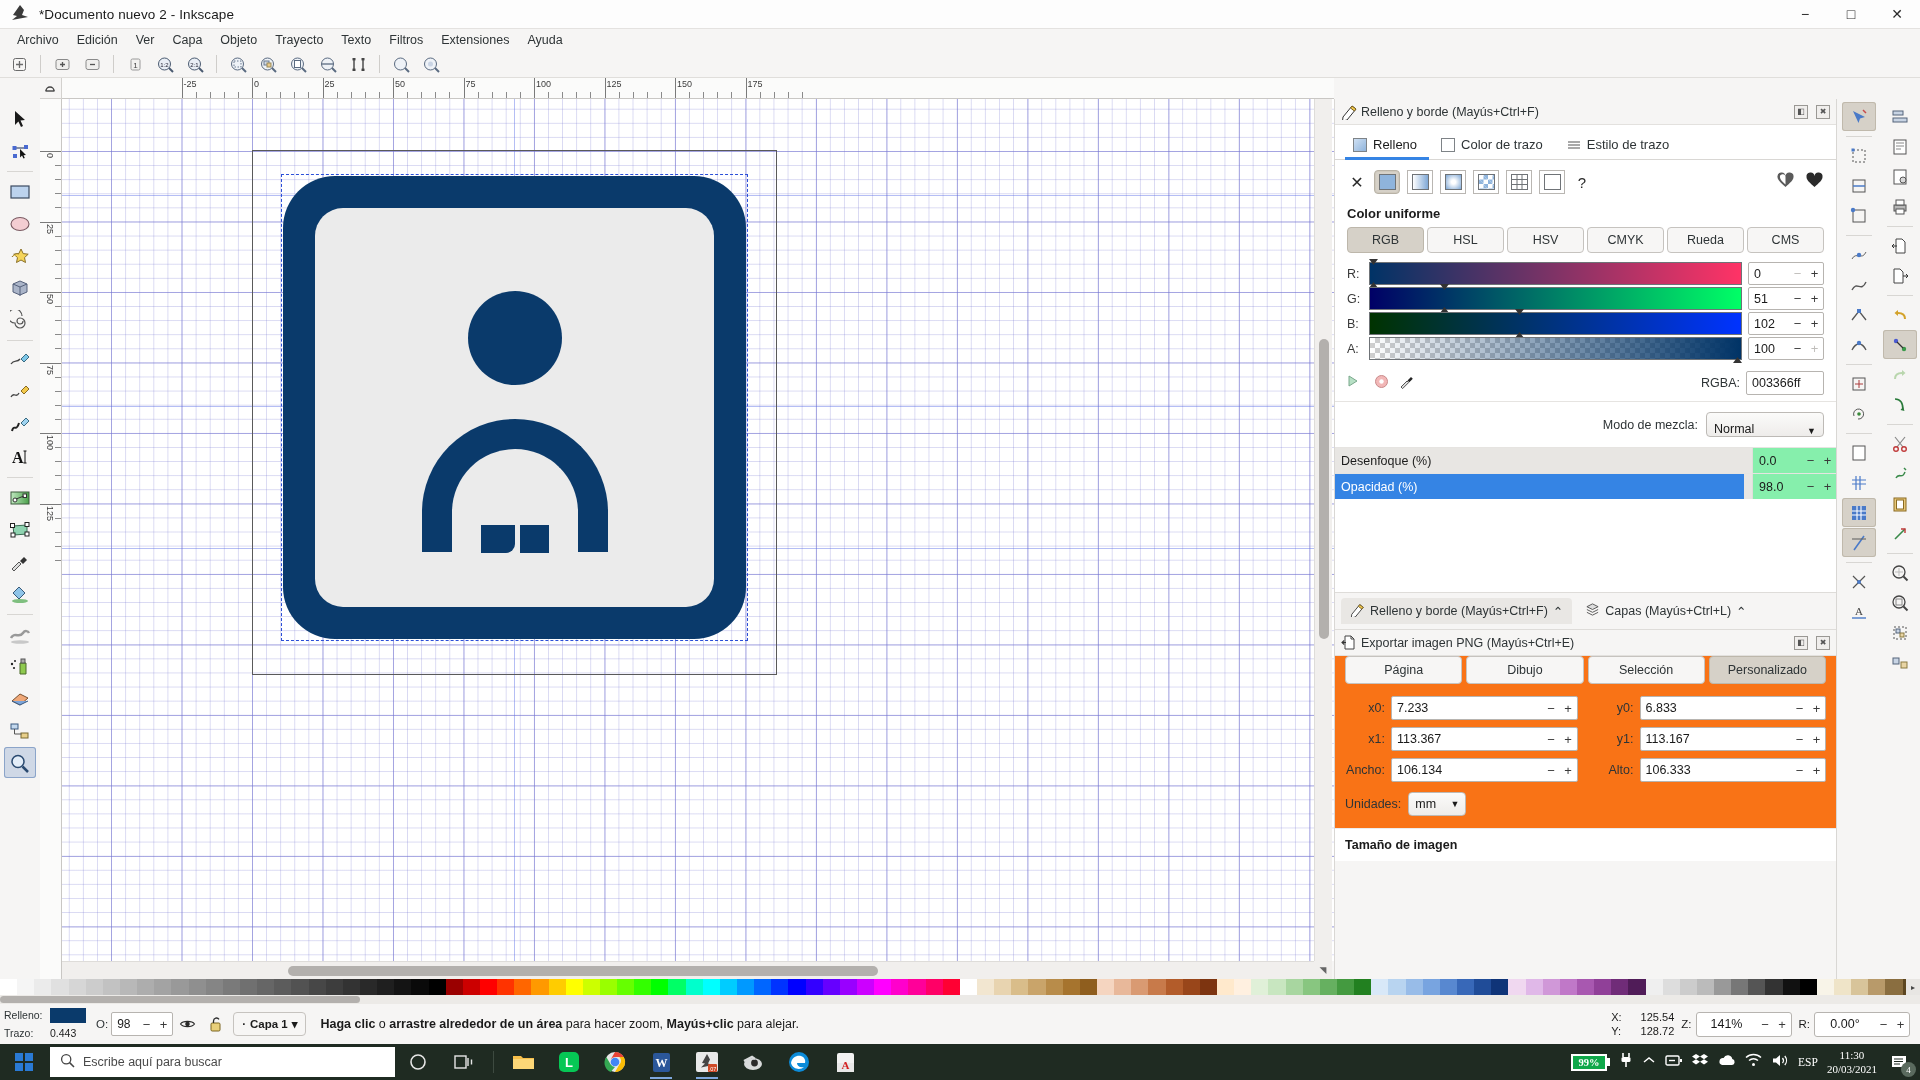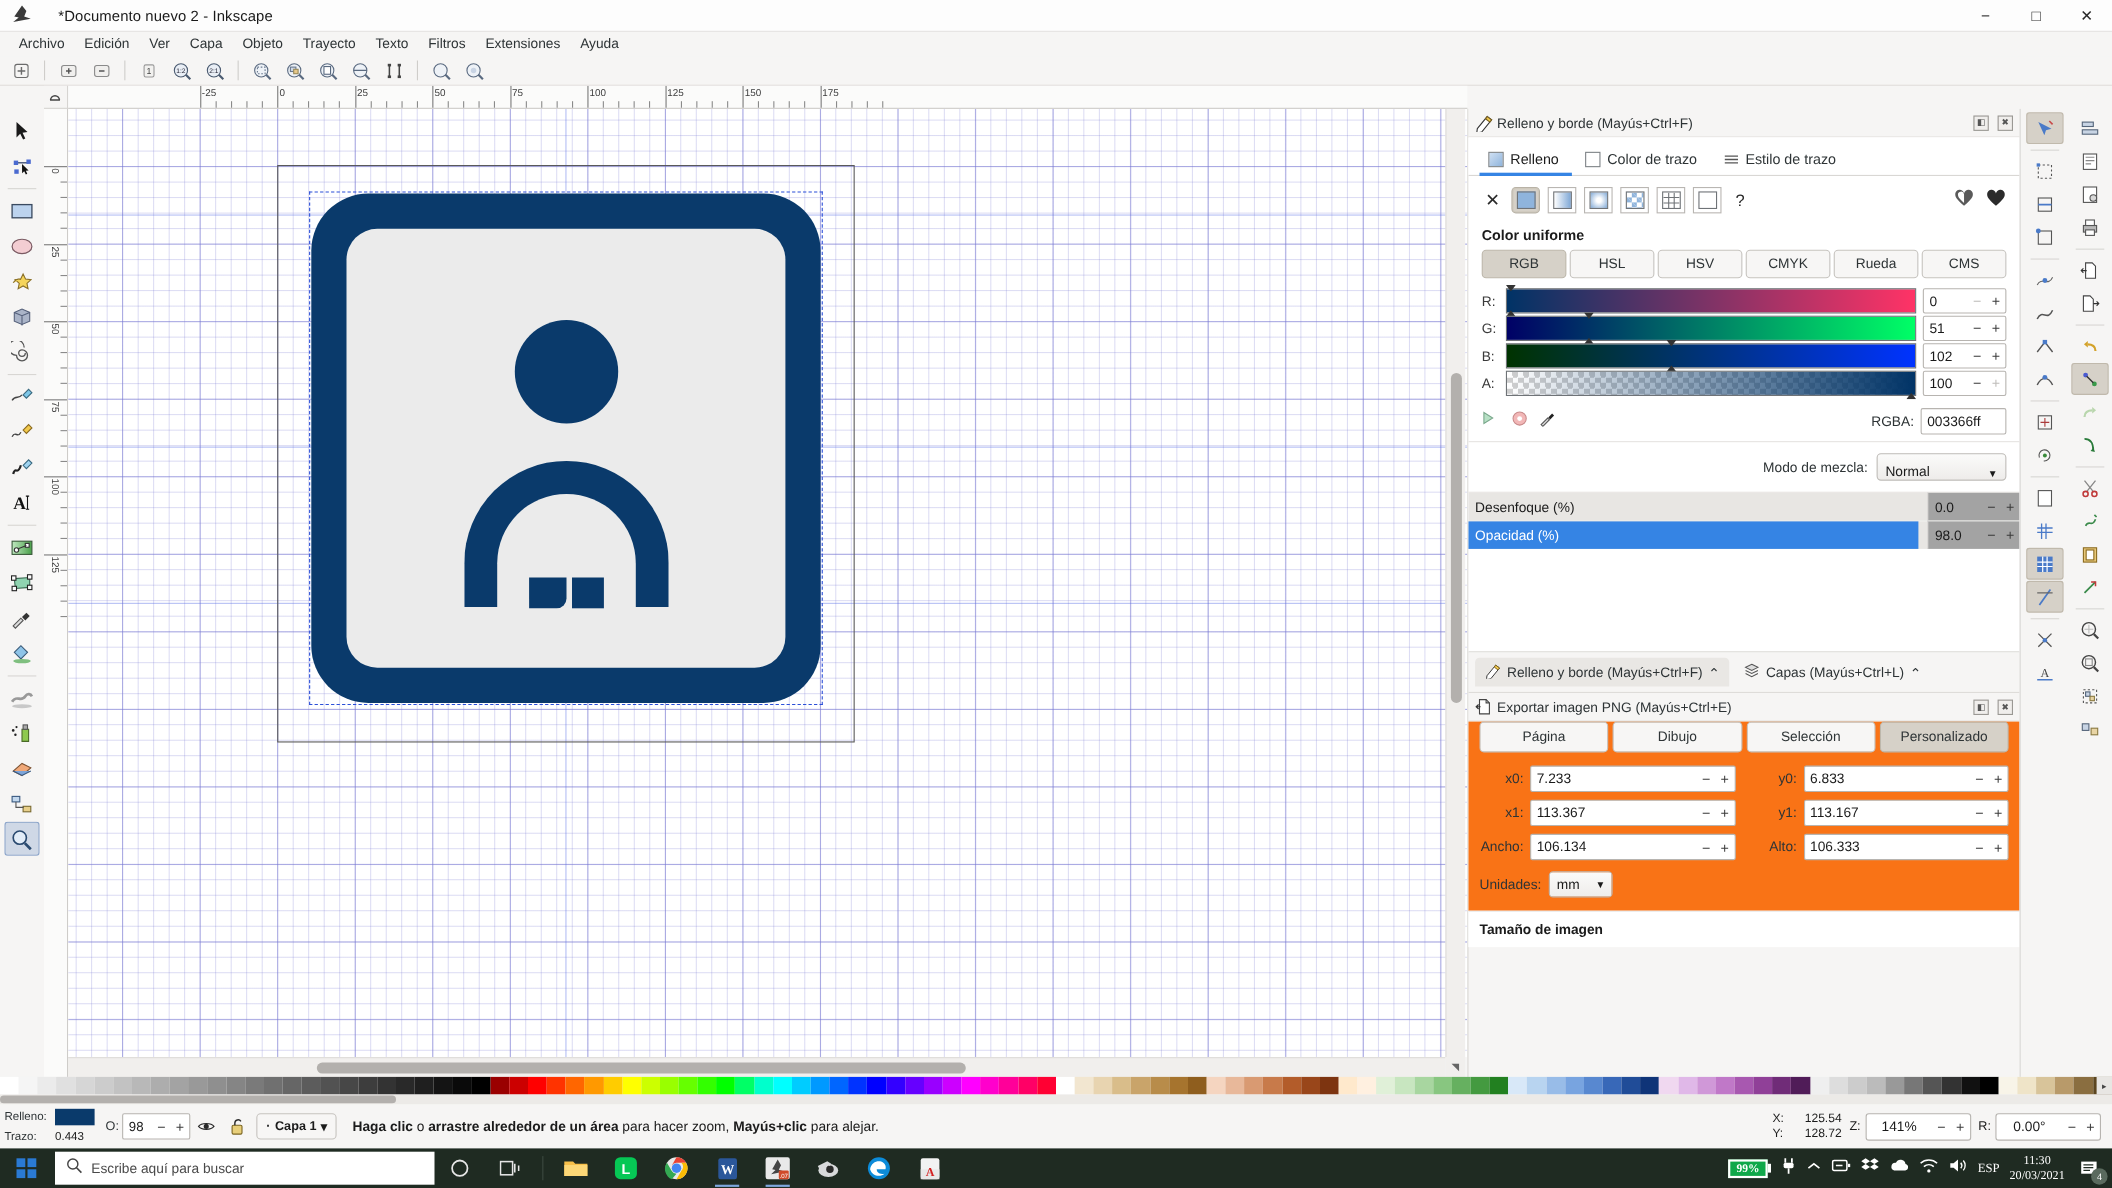--- a/index.html
+++ b/index.html
@@ -11,21 +11,21 @@
   #app { position: relative; width: 1920px; height: 1080px; }
 
   
   .titlebar {
     position: absolute; left:0; top:0; width:1920px; height:29px;
     background:#fdfdfd; display:flex; align-items:center;
     border-bottom:1px solid #e4e2e0;
   }
   .tb-icon { width:24px; height:20px; margin-left:9px; position:relative; }
   .tb-icon svg { display:block; }
-  .tb-title { font-size:13.5px; color:#1a1a1a; margin-left:20px; letter-spacing:0.1px;text-align:right; }
+  .tb-title { font-size:13.5px; color:#1a1a1a; margin-left:6px; letter-spacing:0.1px;text-align:right; }
   .tb-btns { margin-left:auto; display:flex; height:29px; }
   .tb-btn { width:46px; height:29px; display:flex; align-items:center; justify-content:center;
             font-size:14px; color:#2a2a2a; }
 
   
   .menubar {
     position:absolute; left:0; top:29px; width:1920px; height:22px;
     background:#f6f5f4; display:flex; align-items:center; padding-left:8px;
   }
   .menu-item { font-size:12.5px; color:#2e3436; padding:2px 9px; cursor:default; }
@@ -217,21 +217,21 @@
                padding:0 7px; font-size:12.5px; color:#1a1a1a; }
   .blend-sel .caret { margin-left:auto; font-size:9px; }
 
   .bar-row { display:flex; align-items:center; border-top:1px solid #e6e4e1; height:26px; }
   .bar-fill { position:relative; flex:1; height:100%; background:#e8e6e3;
               display:flex; align-items:center; }
   .bar-fill .fillpart { position:absolute; left:0; top:0; bottom:0; background:#3584e4; }
   .bar-fill .bartxt { position:relative; font-size:12.5px; padding-left:6px; color:#1b1b1b; }
   .bar-fill .bartxt.onblue { color:#ffffff; }
   .bar-spin { display:flex; align-items:center; width:84px; height:100%;
-              border-left:1px solid #e0dedb; background:#a3a3a3; }
+              border-left:1px solid #e0dedb; background:#86efac; }
   .bar-val { flex:1; font-size:12.5px; color:#1a1a1a; padding-left:6px; }
 
   .dialog-tabs { display:flex; gap:4px; padding:5px 6px; background:#f6f5f4;
                  border-bottom:1px solid #dedcd9; }
   .dlg-tab { display:flex; align-items:center; gap:5px; font-size:12.5px; color:#2e3436;
              padding:4px 9px; border-radius:4px 4px 0 0; }
   .dlg-tab.active { background:#e9e7e4; }
 
   .exp-body { background:#f6f5f4; }
   .exp-section { font-size:12.5px; font-weight:bold; color:#1b1b1b; padding:9px 10px 7px 10px;

